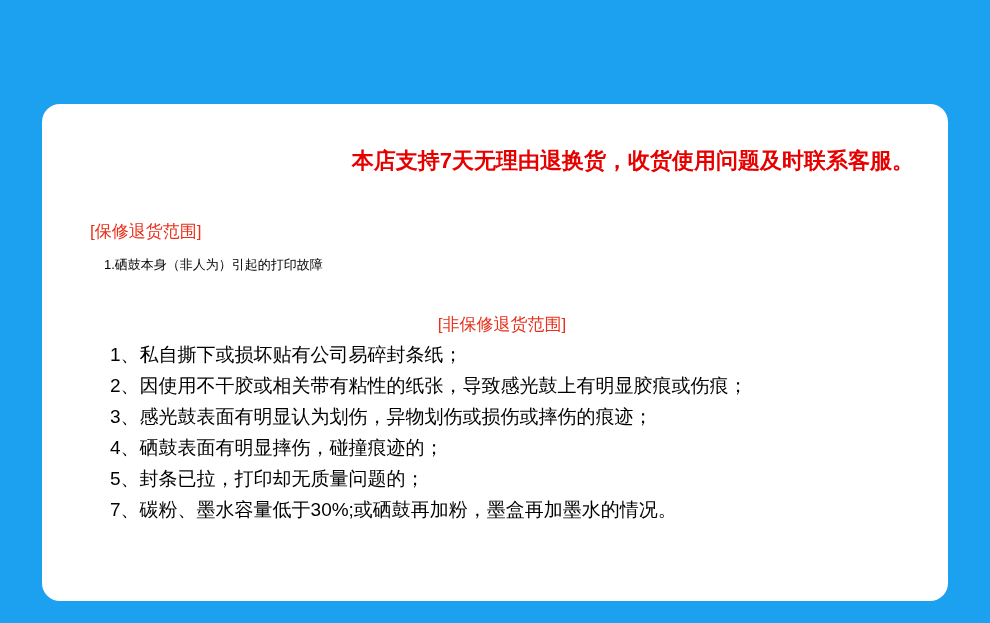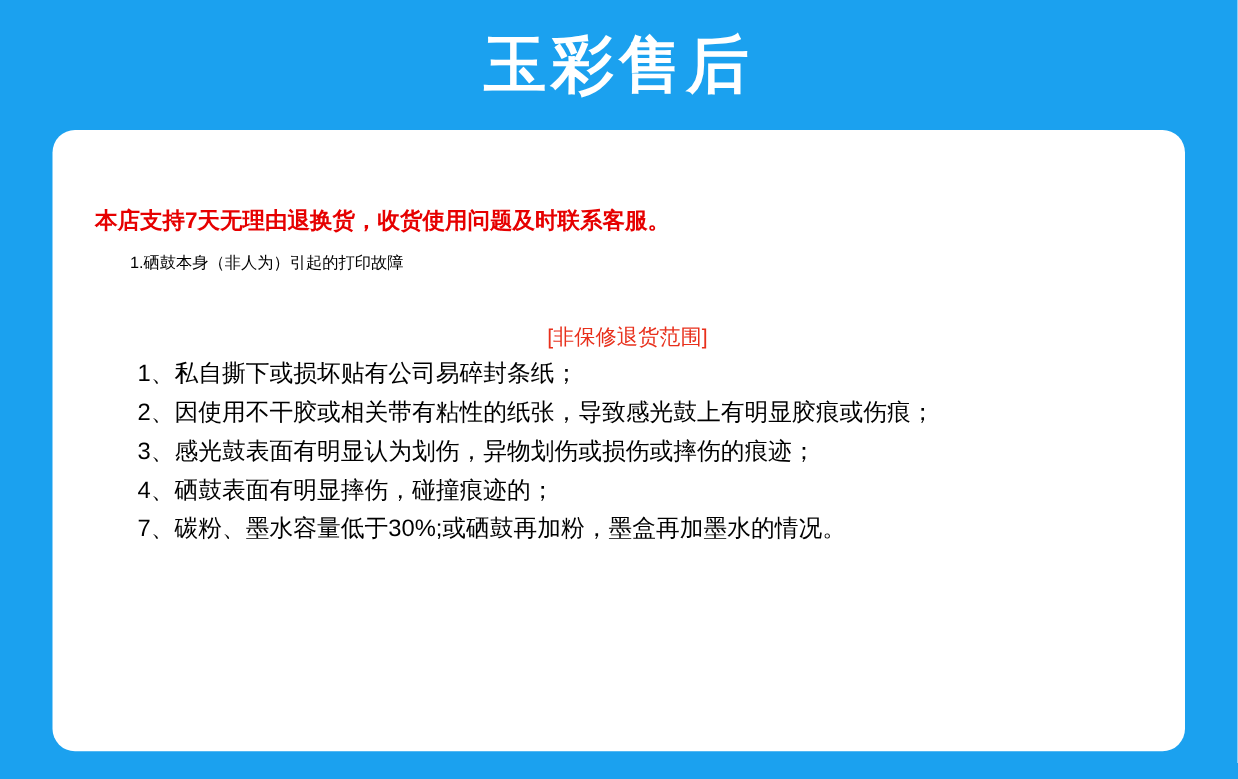--- a/index.html
+++ b/index.html
@@ -38,25 +38,25 @@
     top: 104px;
     width: 906px;
     height: 497px;
     background: #ffffff;
     border-radius: 18px;
     box-sizing: border-box;
     padding: 28px 34px 0 34px;
   }
   .headline {
     color: #e60000;
-    font-size: 18px;
+    font-size: 22px;
     font-weight: bold;
-    text-align: left;
+    text-align: right;
     letter-spacing: 0px;
-    margin: 32px 0 0 0;
+    margin: 14px 0 0 0;
     white-space: nowrap;
   }
   .section-title {
     color: #e8301c;
     font-size: 17px;
     margin: 0;
     padding: 0;
     font-weight: normal;
   }
   .sec1-title { margin-top: 44px; margin-left: 14px; }
@@ -82,35 +82,34 @@
   }
   .list-a li, .list-b li {
     white-space: nowrap;
   }
 </style>
 </head>
 <body>
 
 <div class="page">
 
-  <div class="header">
-    <div class="header-title">玉彩售后</div>
-  </div>
 
   <div class="card">
 
     <div class="headline">本店支持7天无理由退换货，收货使用问题及时联系客服。</div>
 
+    <div class="section-title sec1-title">[保修退货范围]</div>
     <ul class="list-a">
       <li>1.硒鼓本身（非人为）引起的打印故障</li>
     </ul>
 
     <div class="section-title sec2-title">[非保修退货范围]</div>
     <ul class="list-b">
       <li>1、私自撕下或损坏贴有公司易碎封条纸；</li>
       <li>2、因使用不干胶或相关带有粘性的纸张，导致感光鼓上有明显胶痕或伤痕；</li>
       <li>3、感光鼓表面有明显认为划伤，异物划伤或损伤或摔伤的痕迹；</li>
       <li>4、硒鼓表面有明显摔伤，碰撞痕迹的；</li>
+      <li>5、封条已拉，打印却无质量问题的；</li>
       <li>7、碳粉、墨水容量低于30%;或硒鼓再加粉，墨盒再加墨水的情况。</li>
     </ul>
 
   </div>
 </div>
 
 </body></html>

